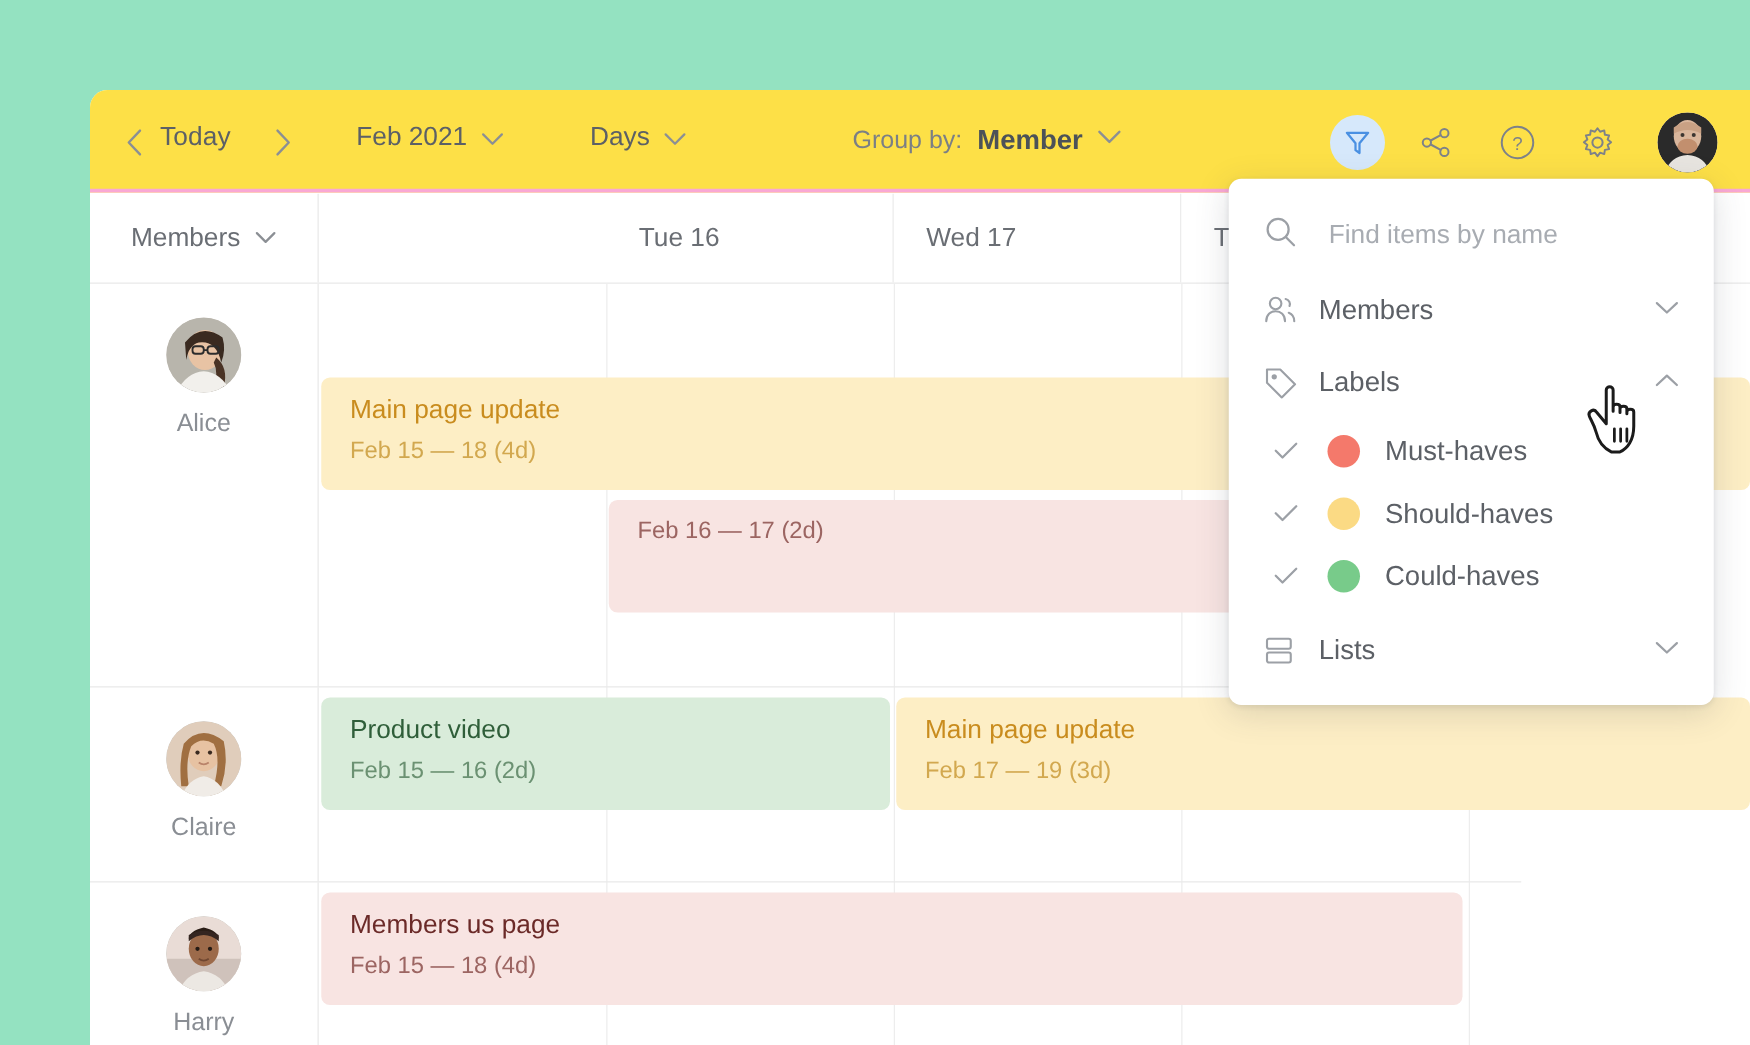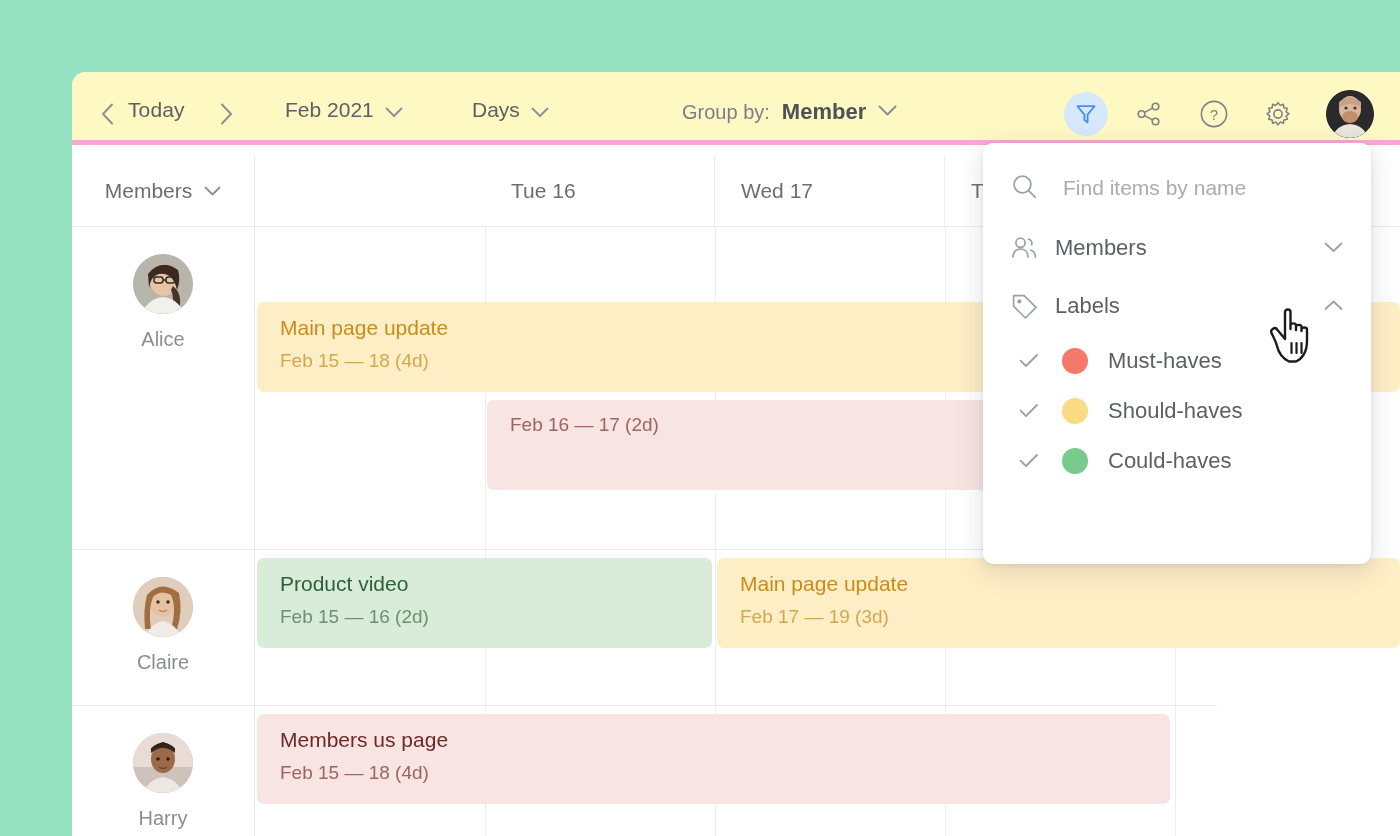--- a/index.html
+++ b/index.html
@@ -25,23 +25,23 @@
     background: #ffffff;
     border-top-left-radius: 14px;
     overflow: hidden;
   }
 
   
   #toolbar {
     position: absolute;
     left: 0; top: 0;
     width: 1328px;
-    height: 73px;
-    background: #fef9c3;
-    border-bottom: 5px solid #f9a8d4;
+    height: 82px;
+    background: #fde047;
+    border-bottom: 3px solid #f9a8d4;
     box-sizing: border-box;
   }
   .tb-nav-arrow {
     position: absolute;
     top: 27px;
     width: 26px; height: 30px;
     color: #8b8f94;
     cursor: pointer;
     display: flex; align-items: center; justify-content: center;
   }
@@ -595,20 +595,34 @@
     <div class="label-row" style="top:293px;">
       <span class="label-check">
         <svg width="20" height="16" viewBox="0 0 20 16" fill="none">
           <path d="M1.6 7.6 L7 13 L18 2" stroke="#9ca0a6" stroke-width="1.8" stroke-linecap="round" stroke-linejoin="round"></path>
         </svg>
       </span>
       <span class="label-dot" style="background:#78cb8a;"></span>
       <span class="label-text">Could-haves</span>
     </div>
 
+    <div class="panel-section" style="top:348px;">
+      <span class="sec-icon">
+        <svg width="27" height="25" viewBox="0 0 27 25" fill="none">
+          <rect x="2.6" y="3" width="19" height="8" rx="1.6" stroke="#9ca0a6" stroke-width="1.7"></rect>
+          <rect x="2.6" y="14" width="19" height="8" rx="1.6" stroke="#9ca0a6" stroke-width="1.7"></rect>
+        </svg>
+      </span>
+      <span class="sec-label">Lists</span>
+      <span class="sec-chevron">
+        <svg width="19" height="11" viewBox="0 0 19 11" fill="none">
+          <path d="M1.5 1.5 L9.5 9 L17.5 1.5" stroke="#9ca0a6" stroke-width="1.8" stroke-linecap="round" stroke-linejoin="round"></path>
+        </svg>
+      </span>
+    </div>
 
   </div>
 
   <div id="cursor-pointer" style="left:1196px; top:233px;">
     <svg width="56" height="62" viewBox="0 0 56 62" fill="none">
       <path d="M17 20 C17 14 17 9 17 7 C17 3.6 22.5 3.6 22.5 7 C22.5 9.5 22.5 20 22.5 24
                L22.5 20.5 C22.5 17.6 28 17.6 28 20.5 L28 25
                L28 22 C28 19.2 33.5 19.2 33.5 22 L33.5 26
                L33.5 24.5 C33.5 21.8 39 21.8 39 24.5 L39 36
                C39 47 34 54 28 56.5 L21 56.5 C14 53 10.5 47.5 9 41

